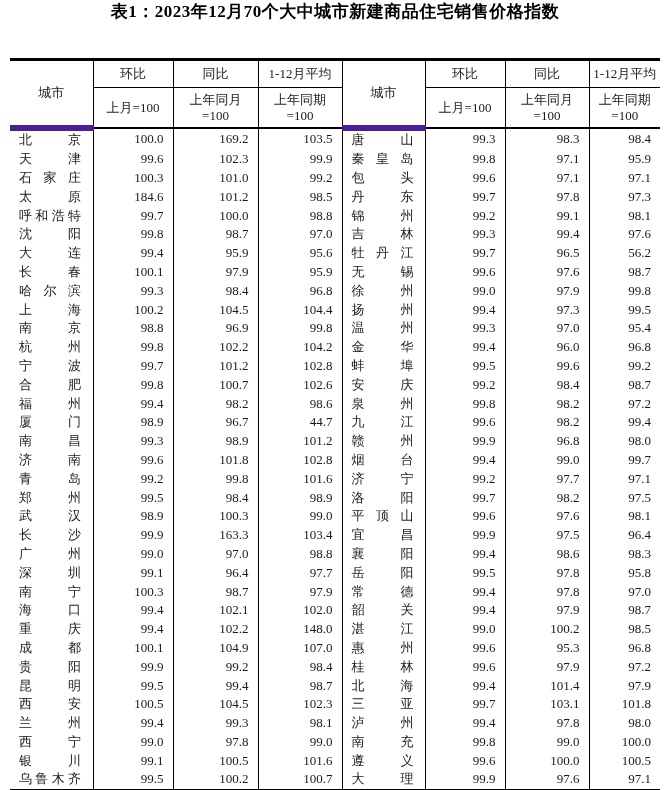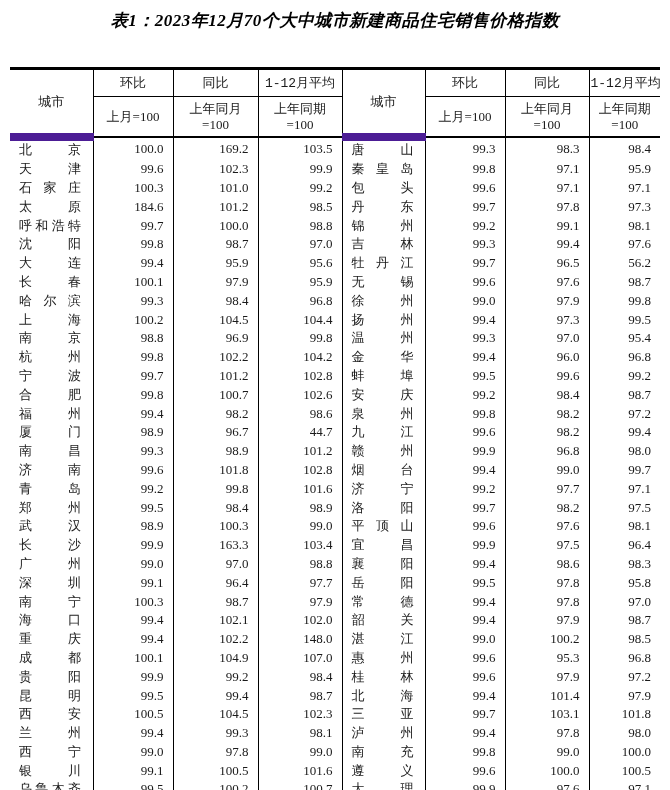--- a/index.html
+++ b/index.html
@@ -12,23 +12,21 @@
     height: 790px;
     font-family: "Liberation Serif", "DejaVu Serif", serif;
     color: #1a1a1a;
     overflow: hidden;
   }
   .page-title {
     text-align: center;
     font-size: 17px;
     font-weight: bold;
     color: #000000;
-    padding-top: 9px;
     letter-spacing: 0.5px;
-    font-style: italic;
   }
   table.price-table {
     border-collapse: collapse;
     table-layout: fixed;
     width: 650px;
     margin: 35px 10px 0 10px;
     border-top: 3px solid #000000;
     border-bottom: 3px solid #000000;
   }
   .price-table th,
@@ -41,24 +39,23 @@
   }
   .price-table th:last-child,
   .price-table td:last-child {
     border-right: none;
   }
   .th-group {
     height: 24px;
     border-bottom: 1px solid #000000;
     text-align: center;
     vertical-align: middle;
-    font-family: Liberation Mono, monospace;
   }
   .th-city {
-    border-bottom: 8px solid #4c1d95;
+    border-bottom: 6px solid #4c1d95;
     text-align: center;
     vertical-align: middle;
   }
   .th-sub {
     height: 37px;
     border-bottom: 2px solid #000000;
     text-align: center;
     vertical-align: middle;
     line-height: 16px;
   }

